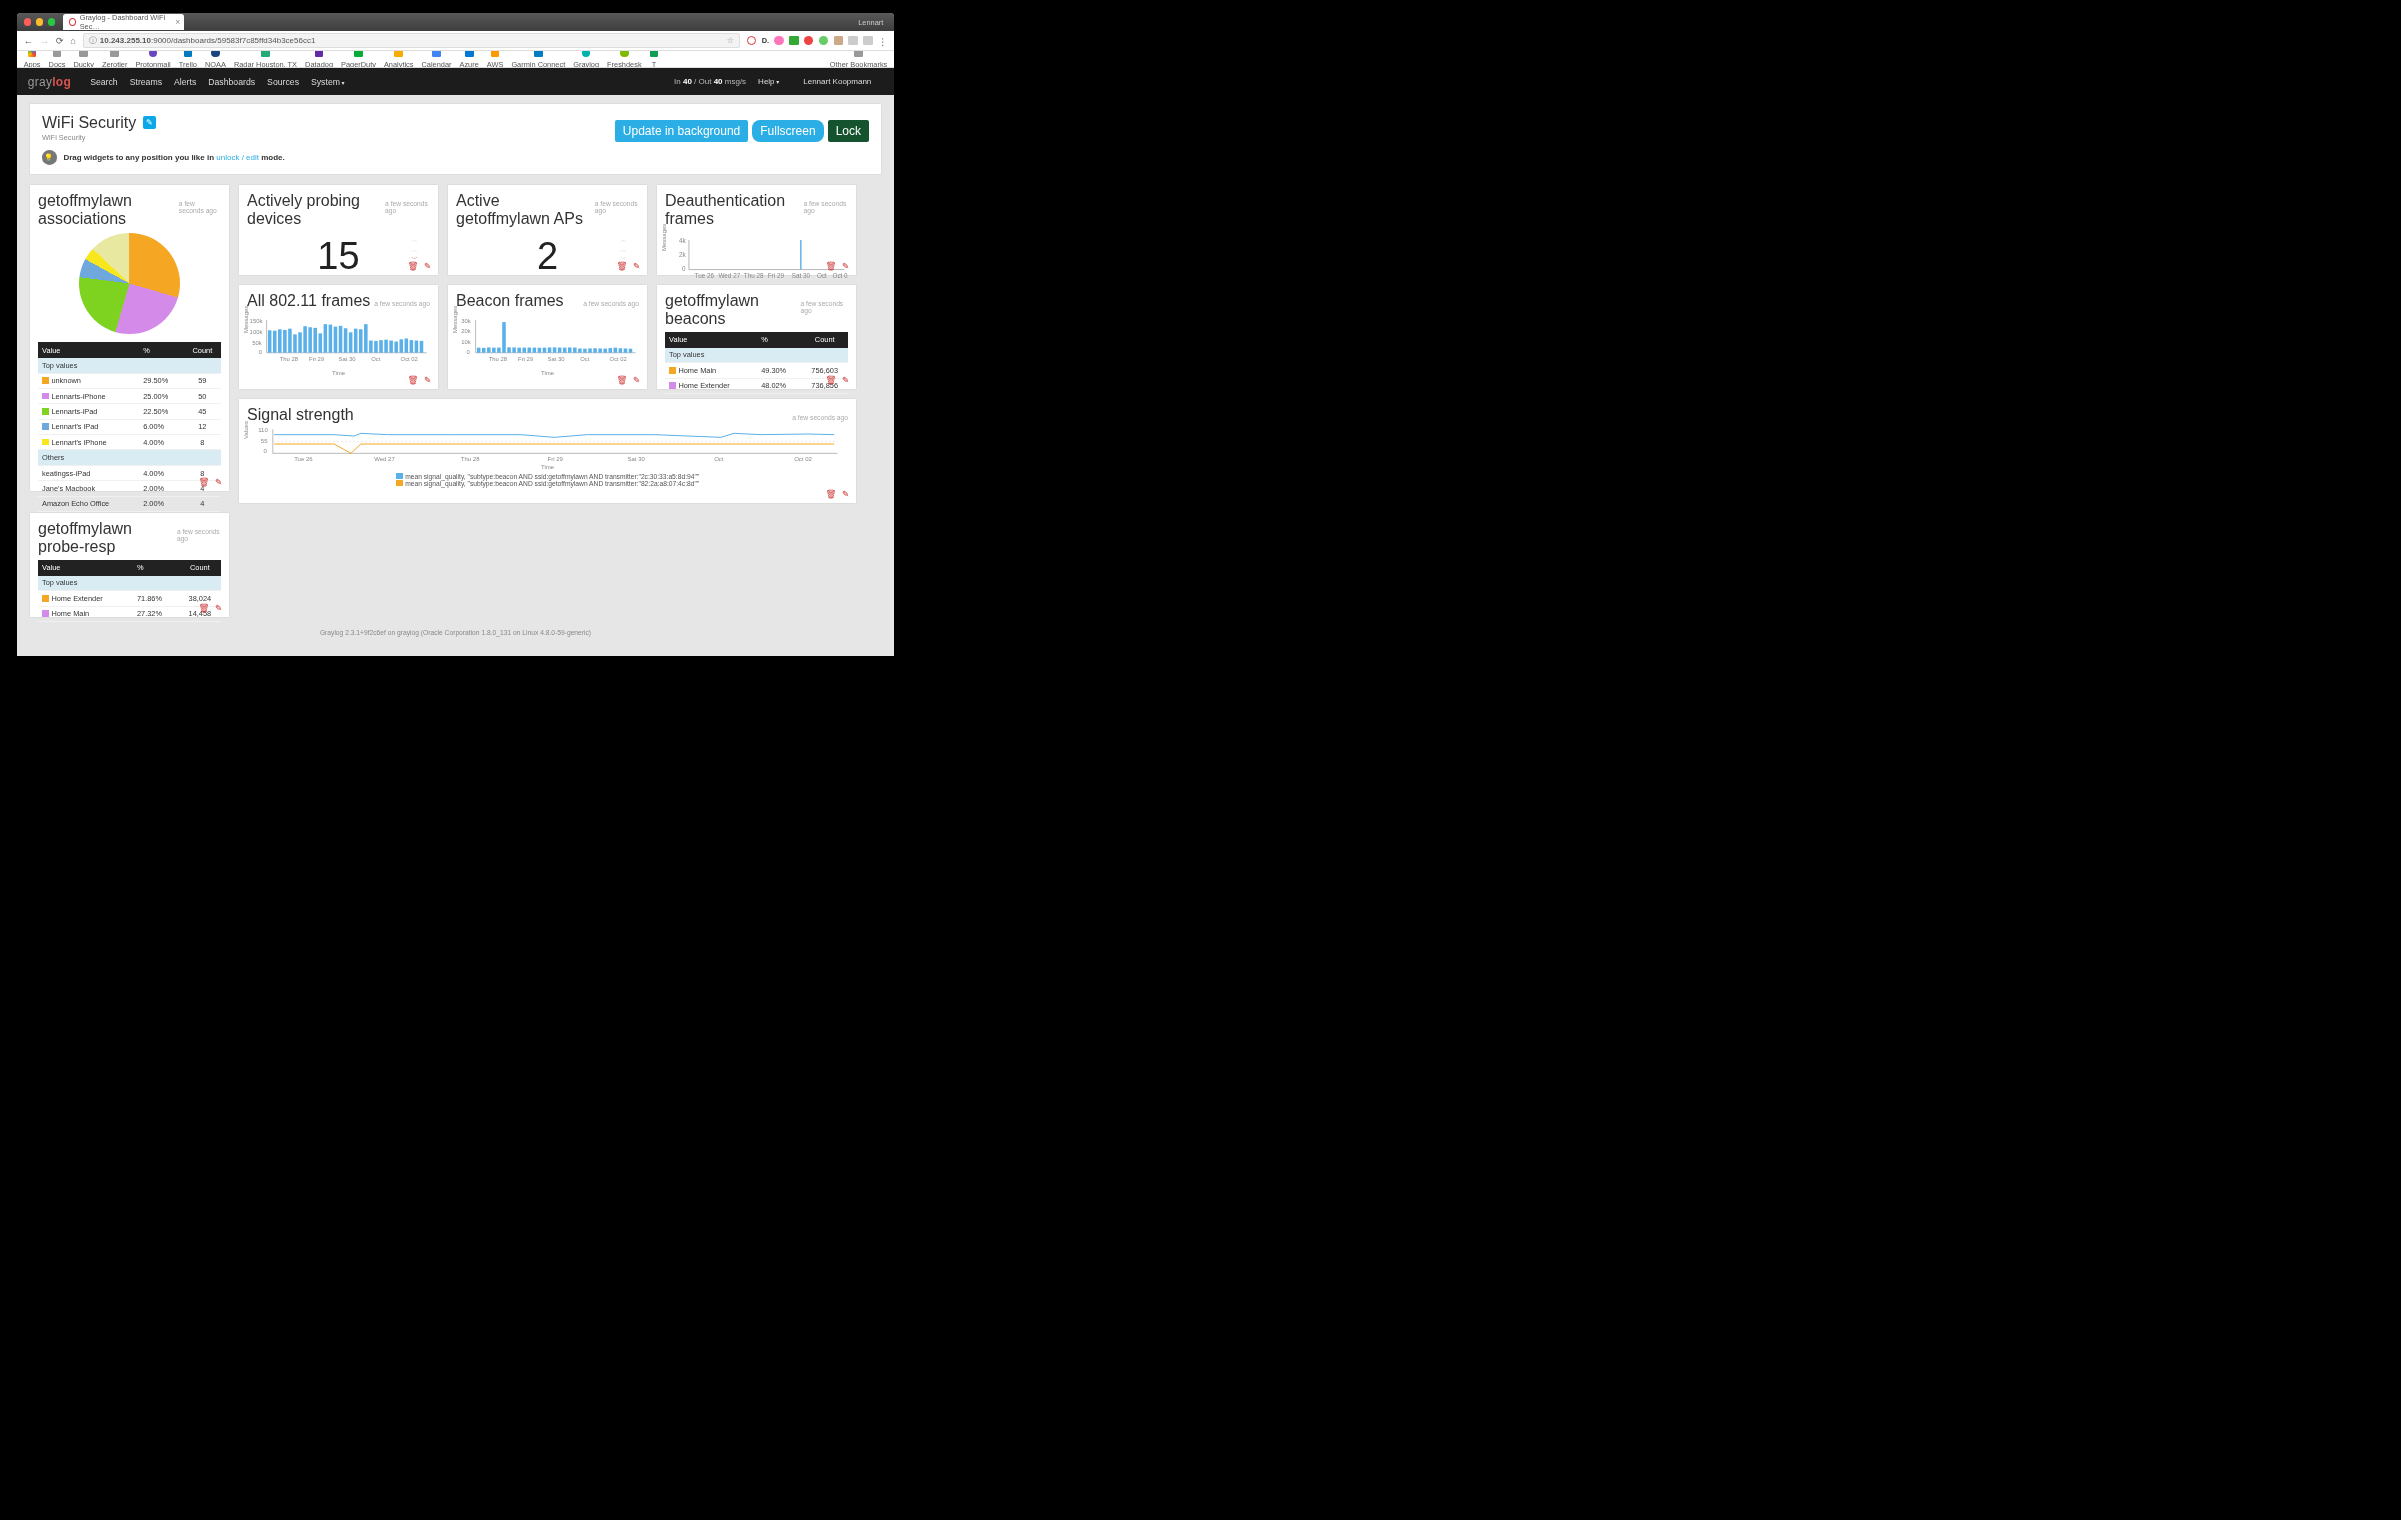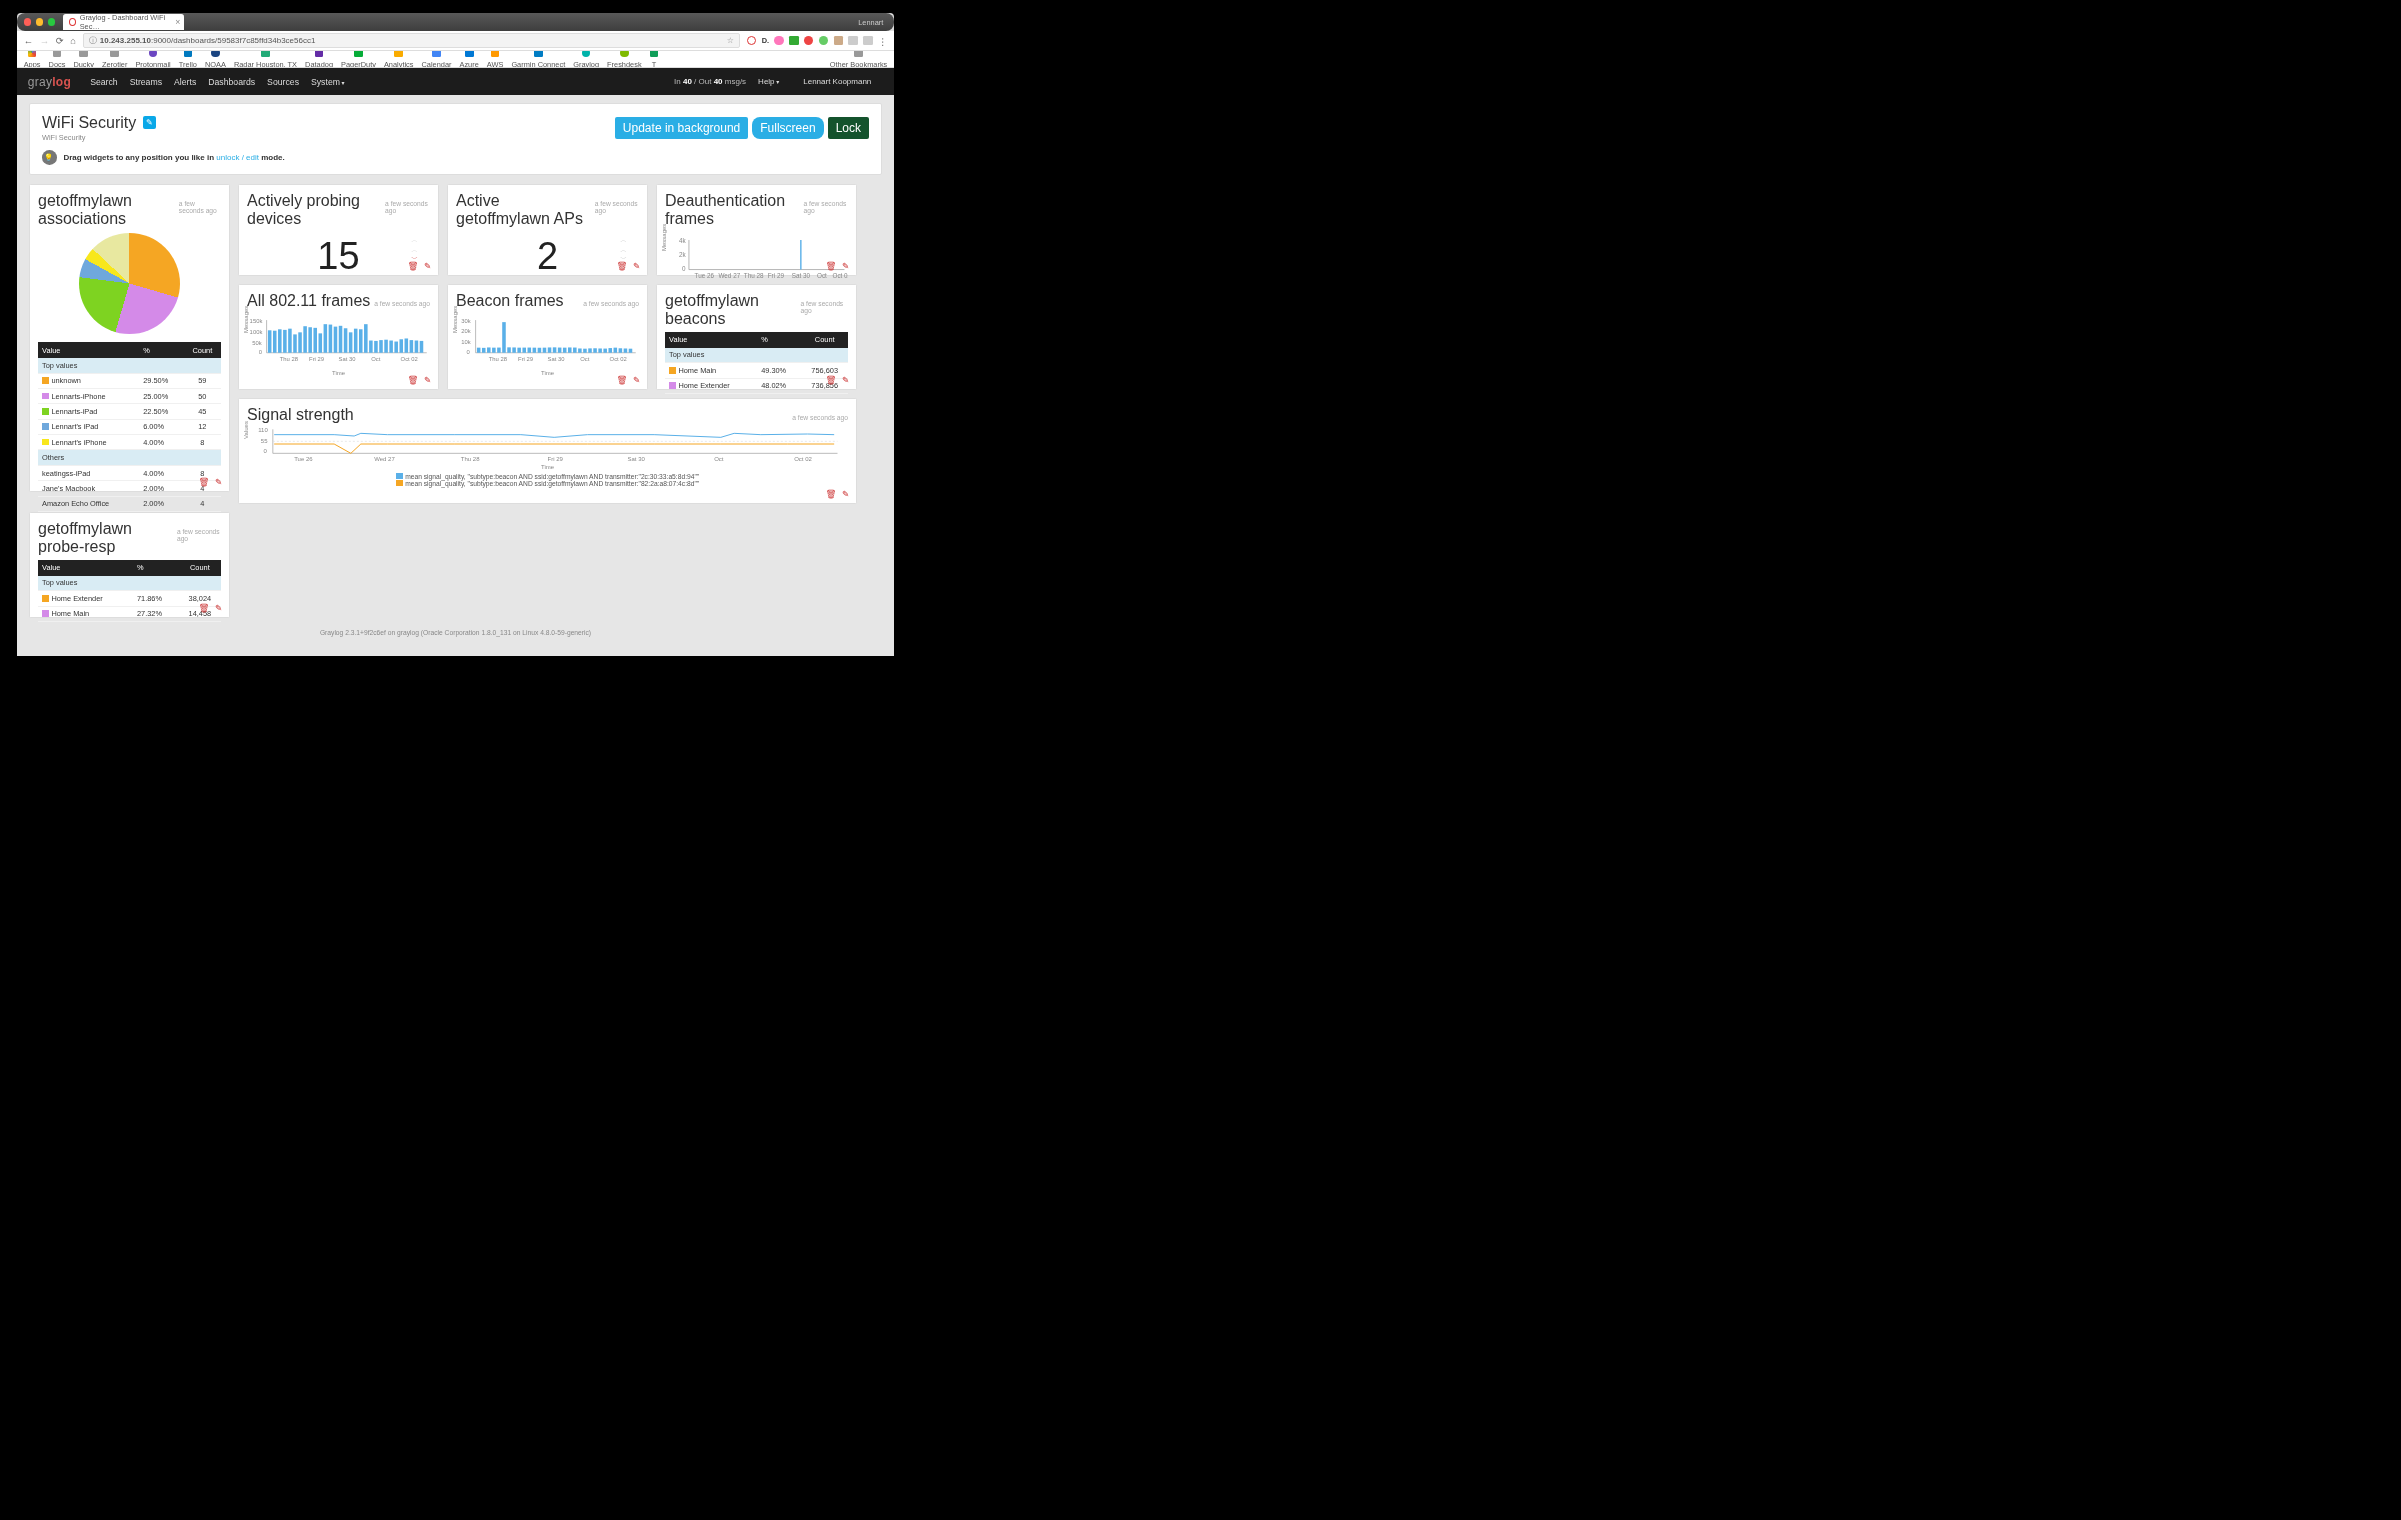--- a/index.html
+++ b/index.html
@@ -1,21 +1,21 @@
 <!DOCTYPE html>
 <html style="font-size:10.7px"><head>
 <meta charset="utf-8">
 <style>
 * { margin: 0; padding: 0; box-sizing: border-box; }
 body { font-family: "Helvetica Neue", Helvetica, Arial, sans-serif; background: #000; font-size: 8.7px; color: #333; }
 .screen { width: 911px; margin: 0; background: #000; padding: 13.4px 17px; }
 .window { background: #dcdcdc; border-radius: 4px 4px 0 0; overflow: hidden; box-shadow: 0 6.7px 20px rgba(0,0,0,0.5); }
 
 
-.titlebar { background: linear-gradient(#595959,#3e3e3e); height: 17.4px; display: flex; align-items: center; padding: 0 6.7px; position: relative; border-radius: 8px; }
+.titlebar { background: linear-gradient(#595959,#3e3e3e); height: 17.4px; display: flex; align-items: center; padding: 0 6.7px; position: relative; }
 .traffic { display: flex; gap: 4.7px; flex:0 0 auto; }
 .traffic span { width: 7.4px; height: 7.4px; border-radius: 50%; display: inline-block; }
 .tl-red { background:#ff5f57; } .tl-yel { background:#febc2e; } .tl-grn { background:#28c840; }
 .tab { background:#fff; height:16px; margin-left:8px; display:flex; align-items:center; padding:0 14.7px 0 5.4px; border-radius:2.7px 2.7px 0 0; font-size:7.4px; color:#555; position:relative; max-width:121px;}
 .tab .fav { width:8px;height:8px;border:1.3px solid #d33;border-radius:50%; margin-right:4px; display:inline-block;}
 .tab .close { position:absolute; right:4px; color:#888; font-size:8.7px;}
 .titlebar-user { margin-left:auto; color:#ccc; font-size:7.4px; padding-right:4px;}
 
 
 .toolbar { background:#fff; height:20px; display:flex; align-items:center; padding:0 6.7px; gap:6.7px; border-bottom:0.7px solid #ddd;}
@@ -36,21 +36,21 @@
 .gl-logo { font-weight:300; font-size:12px; color:#bbb; margin-right:19px; letter-spacing:0.3px;}
 .gl-logo .gray { color:#999;} .gl-logo .log { color:#d9534f; font-weight:600;}
 .gl-nav a { color:#ddd; text-decoration:none; margin-right:12px; cursor:pointer;}
 .gl-nav a.dd::after { content:" ▾"; font-size:6px;}
 .gl-right { margin-left:auto; display:flex; align-items:center; gap:12px; font-size:8px;}
 .gl-right b { color:#fff;}
 
 
 .page { background:#e6e6e6; padding:8px 12px 20px;}
 .header-row { background:#fff; border:0.7px solid #ddd; border-radius:2px; padding:9.4px 12px;}
-.title-row { display:flex; align-items:center;}
+.title-row { display:flex; align-items:flex-end;}
 .page-title { font-size:16px; font-weight:400; color:#333;}
 .edit-pencil { display:inline-block; background:#0aa8e8; color:#fff; width:13.4px;height:13.4px;border-radius:2px;font-size:8px;text-align:center;line-height:13.4px;vertical-align:2.7px;margin-left:4px;}
 .subtitle { font-size:7.4px; color:#888; margin-top:1.3px;}
 .hdr-btns { margin-left:auto; display:flex; gap:4px;}
 .btn { padding:4px 8px; border:none; border-radius:2px; font-size:12px; color:#fff; cursor:pointer;}
 .btn-blue { background:#2aaee5;} .btn-blue2 { background:#2aaee5;border-radius:8px;} .btn-green { background:#14532d;}
 .tip-row { display:flex; align-items:center; gap:6.7px; margin-top:8px; font-size:8px; color:#333;}
 .tip-circle { width:14.7px;height:14.7px;border-radius:50%;background:#777;color:#fff;display:flex;align-items:center;justify-content:center;font-size:7.4px;}
 .tip-row a { color:#2aaee5; text-decoration:none;}
 

